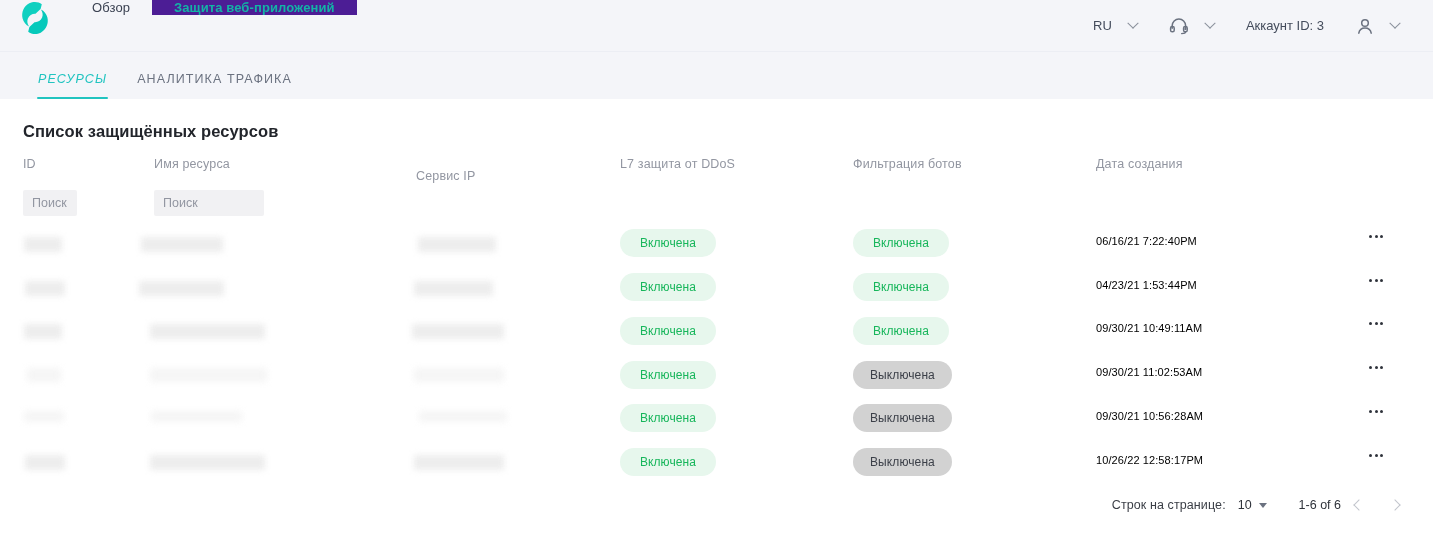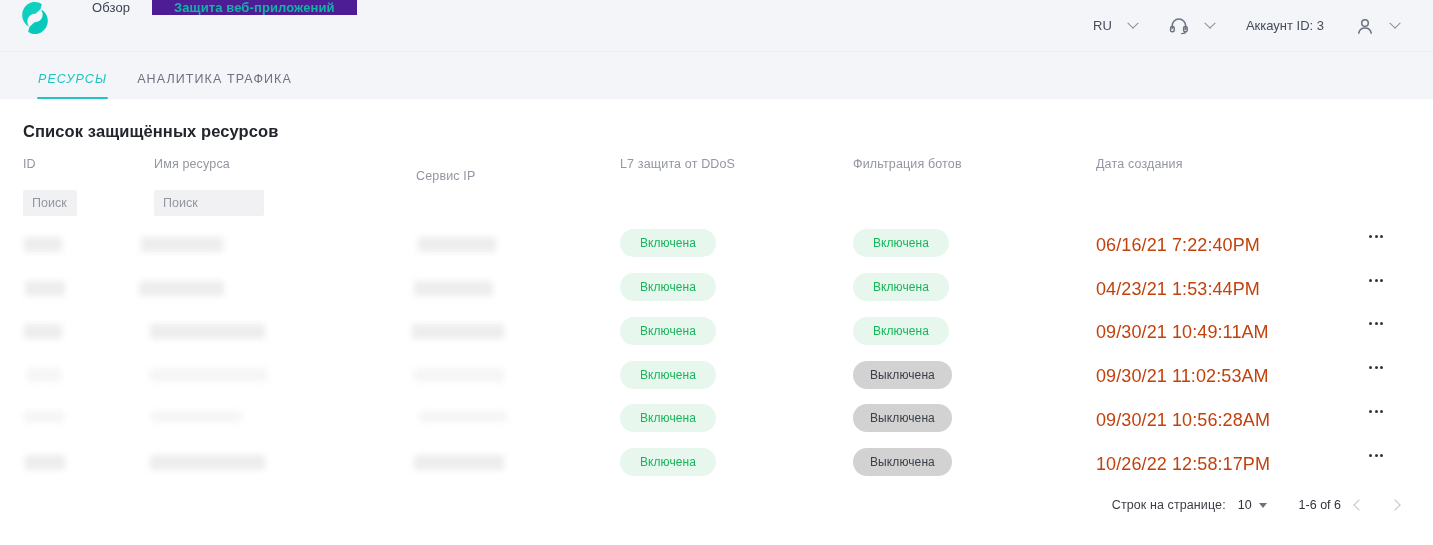--- a/index.html
+++ b/index.html
@@ -173,21 +173,21 @@
     font-size: 12px;
     line-height: 1;
     padding: 8px 17px;
     text-align: center;
     min-width: 96px;
     letter-spacing: .1px;
   }
   .badge.on  { background: #e7f7ed; color: #17b65b; }
   .badge.off { background: #d2d2d2; color: #3c4049; }
 
-  .date-txt { color: #c2410c; font-size: 18px; letter-spacing: .1px; }
+  .date-txt { color: #000000; font-size: 11px; letter-spacing: .1px; }
 
   .kebab {
     display: flex; align-items: center; gap: 2.5px;
     cursor: pointer;
   }
   .kebab i {
     width: 3px; height: 3px; border-radius: 50%;
     background: #2f333b; display: block;
   }
 

